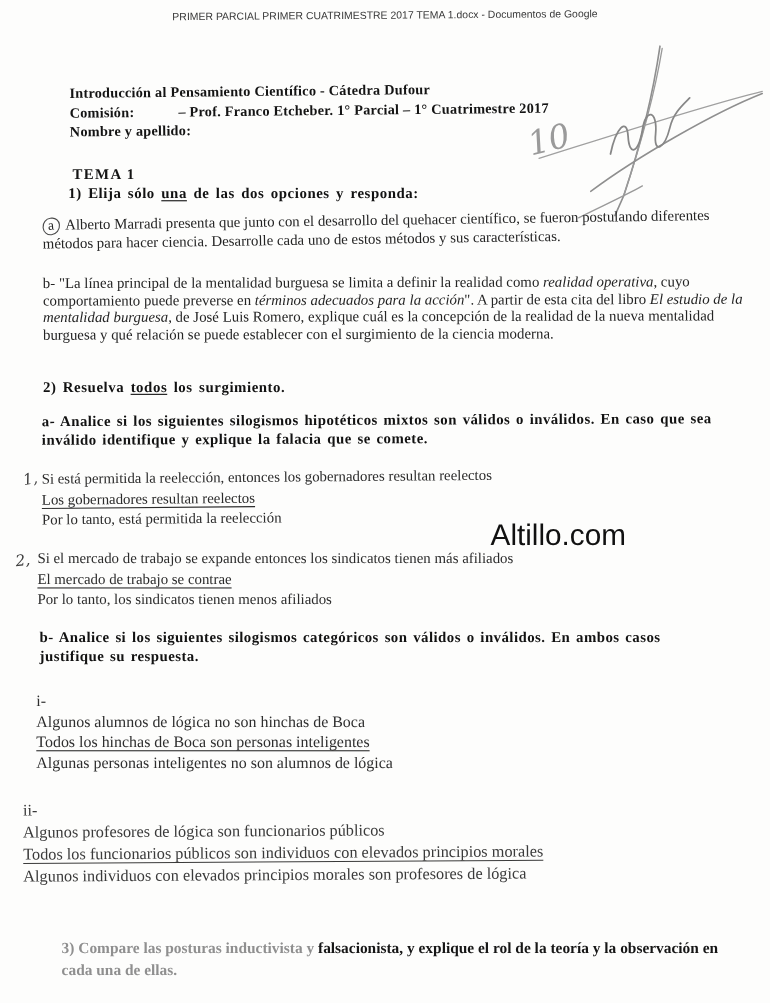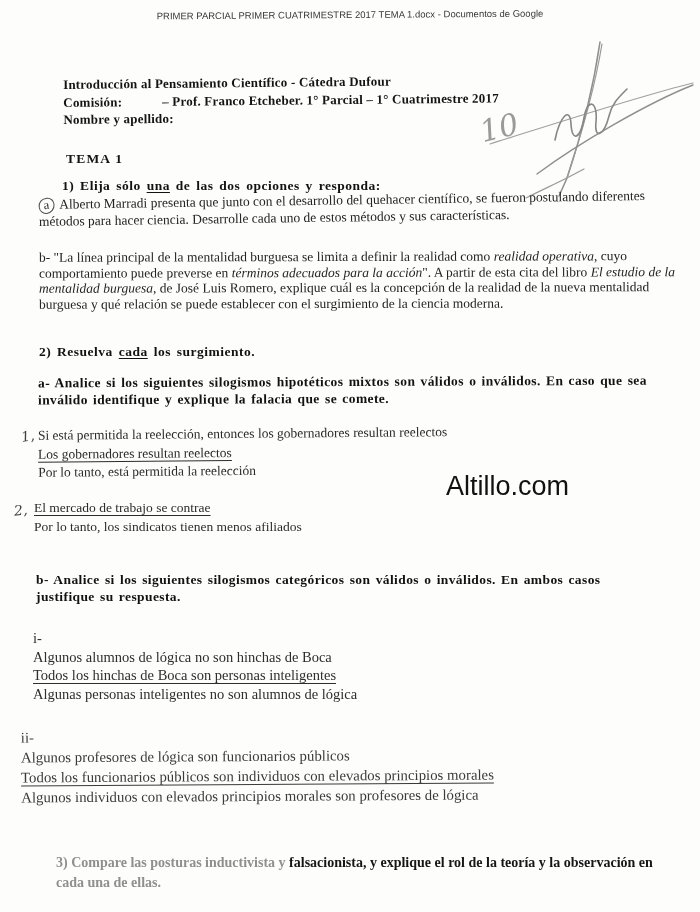--- a/index.html
+++ b/index.html
@@ -34,21 +34,21 @@
     position:absolute; left:63px; top:76px; font-weight:bold; font-size:13px;
     line-height:17.5px; color:#141414; letter-spacing:0.2px;
     transform:rotate(-0.6deg); transform-origin:left top;
   }
   .gap { display:inline-block; width:40px; }
   .tema { position:absolute; left:66px; top:151px; font-weight:bold; font-size:13.5px; letter-spacing:1.2px; color:#141414; }
   .q1-title, .q2-title {
     position:absolute; font-weight:bold; font-size:13.5px; color:#121212;
     letter-spacing:0.5px; word-spacing:2px;
   }
-  .q1-title { left:62px; top:178px;font-family:Liberation Serif, serif; }
+  .q1-title { left:62px; top:168px;font-family:Liberation Serif, serif; }
   .q2-title { left:39px; top:344px; }
   .u { text-decoration:underline; text-underline-offset:2px; }
   .it { font-style:italic; }
   .para-a {
     position:absolute; left:39px; top:197px; width:632px; font-size:13.5px;
     line-height:15.6px; color:#242424; transform:rotate(-0.85deg); transform-origin:left bottom;
   }
   .para-b {
     position:absolute; left:39px; top:249px; width:638px; font-size:13.5px;
     line-height:15.6px; color:#242424; transform:rotate(-0.15deg);
@@ -104,35 +104,36 @@
   </div>
 
   <div class="tema">TEMA 1</div>
 
   <div class="q1-title"><span>1) Elija sólo </span><span class="u">una</span><span> de las dos opciones y responda:</span></div>
 
   <div class="para-a"><span class="circle-a">a</span><span>Alberto Marradi presenta que junto con el desarrollo del quehacer científico, se fueron postulando diferentes métodos para hacer ciencia. Desarrolle cada uno de estos métodos y sus características.</span></div>
 
   <div class="para-b"><span>b- "La línea principal de la mentalidad burguesa se limita a definir la realidad como </span><span class="it">realidad operativa</span><span>, cuyo comportamiento puede preverse en </span><span class="it">términos adecuados para la acción</span><span>". A partir de esta cita del libro </span><span class="it">El estudio de la mentalidad burguesa</span><span>, de José Luis Romero, explique cuál es la concepción de la realidad de la nueva mentalidad burguesa y qué relación se puede establecer con el surgimiento de la ciencia moderna.</span></div>
 
-  <div class="q2-title"><span>2) Resuelva </span><span class="u">cada</span><span> los surgimiento.</span></div>
+  <div class="q2-title"><span>2) Resuelva </span><span class="u">todos</span><span> los surgimiento.</span></div>
 
   <div class="q2a-heading">a- Analice si los siguientes silogismos hipotéticos mixtos son válidos o inválidos. En caso que sea inválido identifique y explique la falacia que se comete.</div>
 
   <div class="mark mark-1">1,</div>
   <div class="syll syll-1">
     <div>Si está permitida la reelección, entonces los gobernadores resultan reelectos</div>
     <div class="premise-u">Los gobernadores resultan reelectos</div>
     <div>Por lo tanto, está permitida la reelección</div>
   </div>
 
   <div class="watermark">Altillo.com</div>
 
   <div class="mark mark-2">2,</div>
   <div class="syll syll-2">
+    <div>Si el mercado de trabajo se expande entonces los sindicatos tienen más afiliados</div>
     <div class="premise-u">El mercado de trabajo se contrae</div>
     <div>Por lo tanto, los sindicatos tienen menos afiliados</div>
   </div>
 
   <div class="q2b-heading">b- Analice si los siguientes silogismos categóricos son válidos o inválidos. En ambos casos justifique su respuesta.</div>
 
   <div class="cat cat-i">
     <div>i-</div>
     <div>Algunos alumnos de lógica no son hinchas de Boca</div>
     <div class="premise-u">Todos los hinchas de Boca son personas inteligentes</div>

